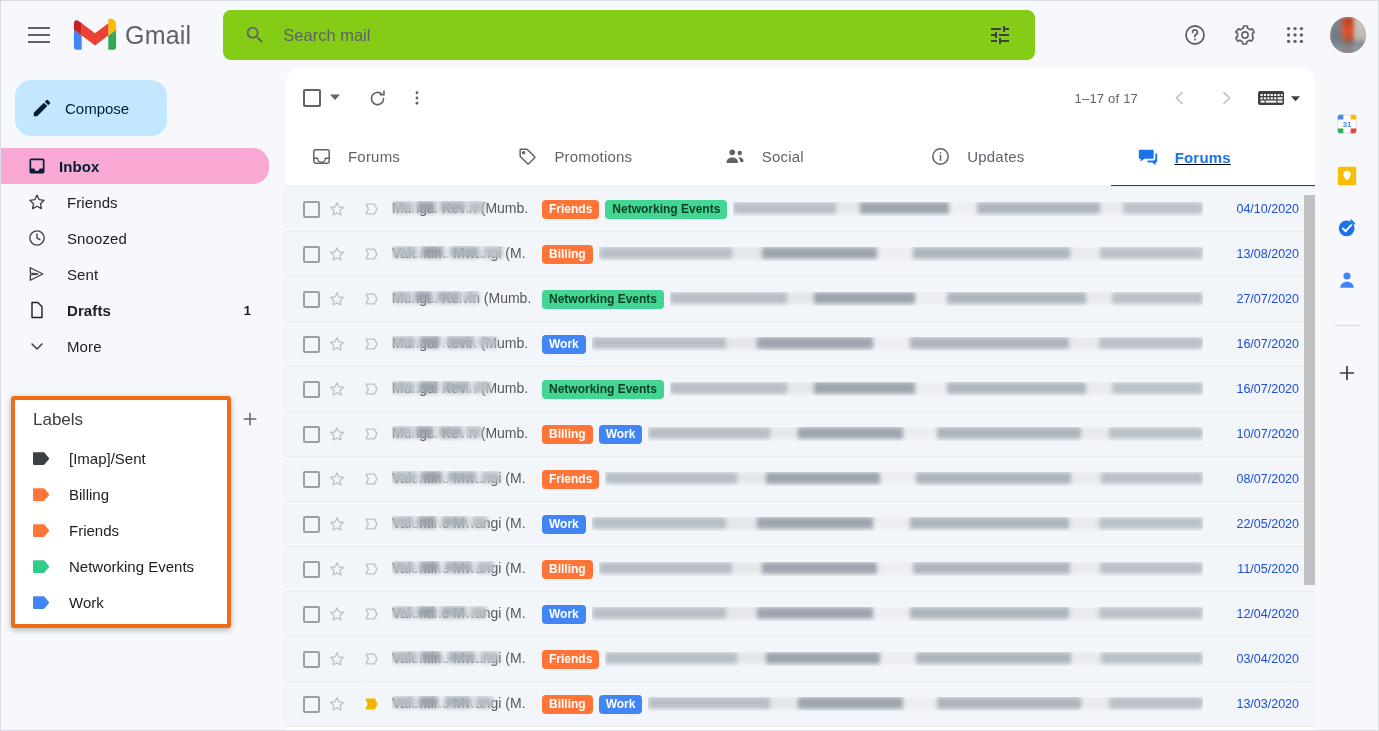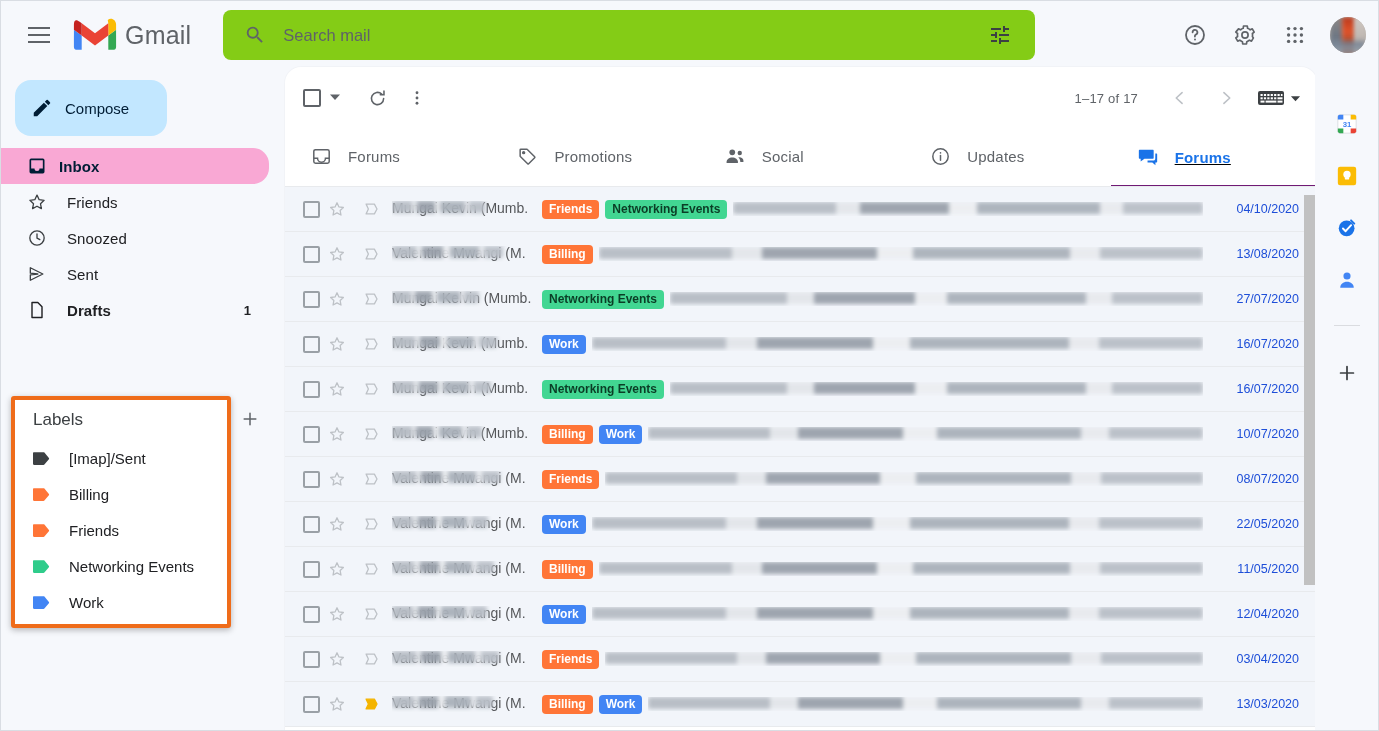--- a/index.html
+++ b/index.html
@@ -342,20 +342,28 @@
       <div class="navitem bold">
         <span class="nicon">
           <svg width="20" height="20" viewBox="0 0 24 24" fill="none" stroke="#202124" stroke-width="1.7" stroke-linejoin="round">
               <path d="M6 3h7l5 5v13H6z"></path>
             </svg>
         </span>
         <span class="nlabel">Drafts</span>
         <span class="navcount">1</span>
       </div>
 
+      <div class="navitem">
+        <span class="nicon">
+          <svg width="20" height="20" viewBox="0 0 24 24" fill="none" stroke="#3c4043" stroke-width="1.8" stroke-linecap="round" stroke-linejoin="round">
+              <path d="M6 9.5l6 6 6-6"></path>
+            </svg>
+        </span>
+        <span class="nlabel">More</span>
+      </div>
     </div>
 
     <div class="labelbox">
       <div class="labels-head">
         <span class="labels-title">Labels</span>
       </div>
 
       <div class="labelitem">
         <svg class="tagico" viewBox="0 0 20 15">
             <path d="M0 1.2C0 .5.5 0 1.2 0h11.2c.4 0 .8.2 1 .5l5.3 6.4c.4.4.4 1 0 1.5l-5.3 6.1c-.2.3-.6.5-1 .5H1.2C.5 15 0 14.5 0 13.8z" fill="#3c4043"></path>

